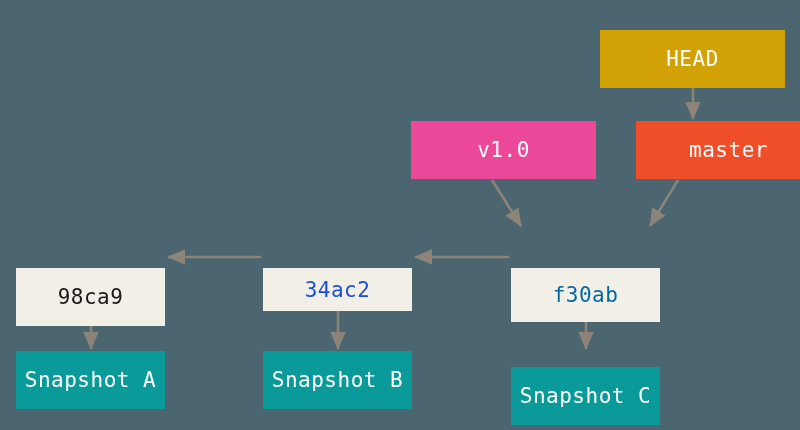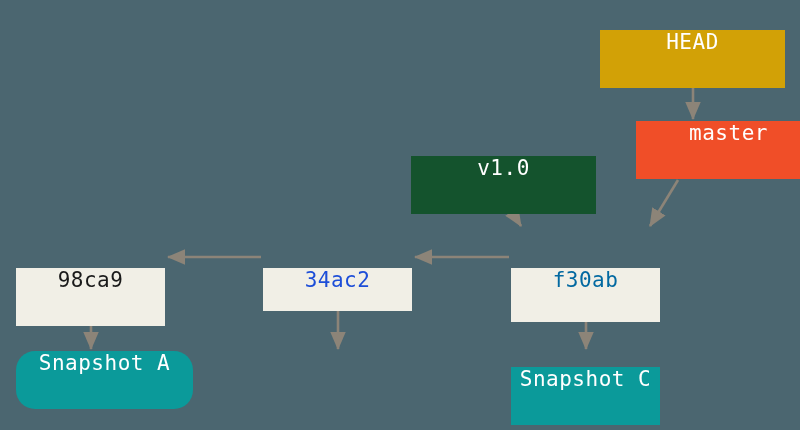--- a/index.html
+++ b/index.html
@@ -12,21 +12,21 @@
     width: 800px;
     height: 430px;
     background: #4b6670;
     overflow: hidden;
     font-family: "DejaVu Sans Mono", "Liberation Mono", monospace;
   }
   .node {
     position: absolute;
     box-sizing: border-box;
     display: flex;
-    align-items: flex-start;
+    align-items: center;
     justify-content: center;
     white-space: nowrap;
     letter-spacing: 0.5px;
   }
   .node-head {
     background: #d2a106;
     color: #ffffff;
     font-size: 21px;
   }
   .node-ref {
@@ -74,42 +74,45 @@
         <line x1="91" y1="287" x2="91" y2="349" stroke="#8c8478" stroke-width="2.6" marker-end="url(#arrowhead)"></line>
         <line x1="338" y1="287" x2="338" y2="349" stroke="#8c8478" stroke-width="2.6" marker-end="url(#arrowhead)"></line>
         <line x1="586" y1="287" x2="586" y2="349" stroke="#8c8478" stroke-width="2.6" marker-end="url(#arrowhead)"></line>
       </g>
   </svg>
 
   <div class="node node-head" style="left: 600px; top: 30px; width: 185px; height: 58px; background: rgb(210, 161, 6); color: rgb(255, 255, 255);">
     <span>HEAD</span>
   </div>
 
-  <div class="node node-ref" style="left: 411px; top: 121px; width: 185px; height: 58px; background: #14532d; color: rgb(255, 255, 255); margin-top: 35px;">
+  <div class="node node-ref" style="left: 411px; top: 121px; width: 185px; height: 58px; background: #ec4899; color: rgb(255, 255, 255);">
     <span>v1.0</span>
   </div>
 
   <div class="node node-ref" style="left: 600px; top: 121px; width: 185px; height: 58px; background: rgb(240, 78, 40); color: rgb(255, 255, 255); margin-left: 36px;">
     <span>master</span>
   </div>
 
   <div class="node node-commit" style="left: 16px; top: 228px; width: 149px; height: 58px; background: rgb(241, 239, 230); color: rgb(26, 26, 26);">
     <span>98ca9</span>
   </div>
 
   <div class="node node-commit" style="left: 263px; top: 228px; width: 149px; height: 43px; background: rgb(241, 239, 230); color: #1d4ed8;">
     <span>34ac2</span>
   </div>
 
   <div class="node node-commit" style="left: 511px; top: 228px; width: 149px; height: 54px; background: rgb(241, 239, 230); color: #0369a1;">
     <span>f30ab</span>
   </div>
 
-  <div class="node node-snapshot" style="left: 16px; top: 351px; width: 177px; height: 58px; background: rgb(11, 154, 154); color: rgb(255, 255, 255); border-radius: 19px;">
+  <div class="node node-snapshot" style="left: 16px; top: 351px; width: 149px; height: 58px; background: rgb(11, 154, 154); color: rgb(255, 255, 255);">
     <span>Snapshot A</span>
   </div>
 
+  <div class="node node-snapshot" style="left: 263px; top: 351px; width: 149px; height: 58px; background: rgb(11, 154, 154); color: rgb(255, 255, 255);">
+    <span>Snapshot B</span>
+  </div>
 
   <div class="node node-snapshot" style="left: 511px; top: 351px; width: 149px; height: 58px; background: rgb(11, 154, 154); color: rgb(255, 255, 255); margin-top: 16px;">
     <span>Snapshot C</span>
   </div>
 
 </div>
 
 </body></html>

